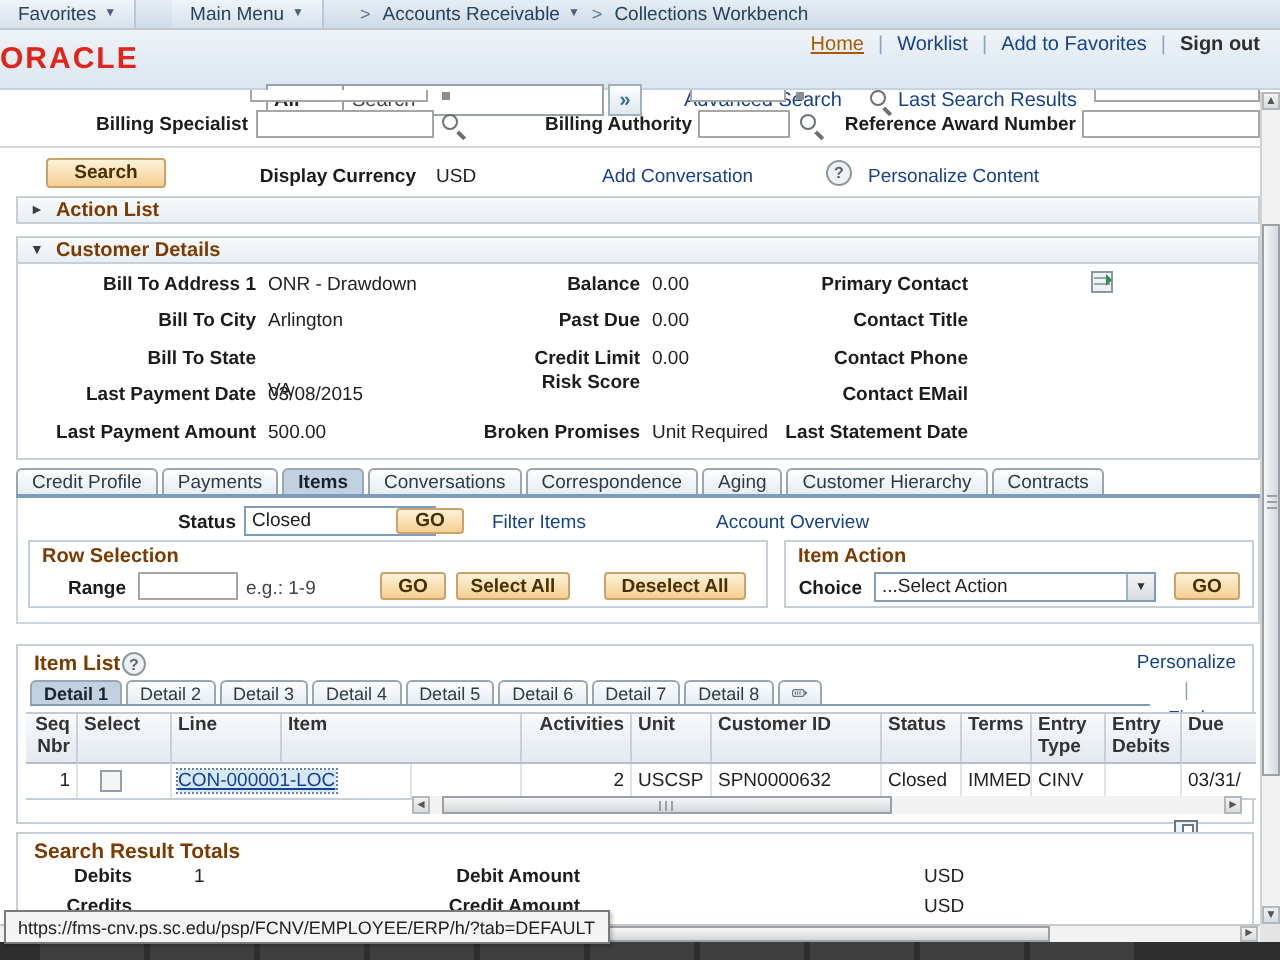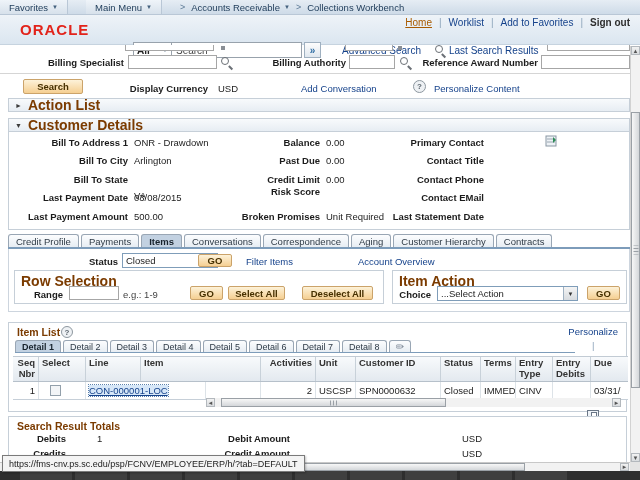--- a/index.html
+++ b/index.html
@@ -10,21 +10,21 @@
   .crumbbar{position:absolute;left:0;top:0;width:640px;height:15px;
     background:linear-gradient(#e6edf4,#cedbe8);border-bottom:1px solid #b9c7d6;
     display:flex;align-items:stretch;font-size:9.5px;color:#24415e;box-sizing:border-box;}
   .crumbseg{display:flex;align-items:center;gap:4px;padding:0 9px;cursor:pointer;}
   .crumbseg.raised{background:linear-gradient(#eff4f9,#d7e1eb);border-right:1px solid #b9c7d6;}
   .crumbsep{display:flex;align-items:center;color:#5a7894;padding:0 2px;font-size:9px;}
   .tinyarr{font-size:6px;color:#44617e;}
   
   .hdr{position:absolute;left:0;top:15px;width:640px;height:30px;
     background:linear-gradient(#eef3f8,#dbe6f0);border-bottom:1px solid #c6d3df;box-sizing:border-box;}
-  .logo{position:absolute;left:20px;top:6px;font-size:15px;font-weight:bold;color:#e2231a;letter-spacing:1px;}
+  .logo{position:absolute;left:0;top:6px;font-size:15px;font-weight:bold;color:#e2231a;letter-spacing:1px;}
   .hdrlinks{position:absolute;right:10px;top:2px;display:flex;gap:7px;align-items:center;font-size:10px;}
   .pipe{color:#8da4ba;}
   .lnk{color:#15428b;text-decoration:none;cursor:pointer;white-space:nowrap;}
   .homelnk{color:#a85b00;text-decoration:underline;cursor:pointer;}
   .signout{font-weight:bold;color:#2e2e2e;cursor:pointer;}
   .searchbar{position:absolute;left:133px;top:27px;display:flex;align-items:center;height:16px;}
   .scope{width:39px;height:16px;border:1px solid #98a2ac;background:#fff;box-sizing:border-box;
     display:flex;align-items:center;justify-content:space-between;padding:0 3px;cursor:pointer;}
   .sinput{width:130px;height:16px;border:1px solid #98a2ac;border-left:none;box-sizing:border-box;
     padding:0 4px;font-family:"Liberation Sans",sans-serif;font-size:10px;color:#444;background:#fff;}
@@ -48,21 +48,21 @@
     display:flex;align-items:center;justify-content:center;box-sizing:border-box;cursor:pointer;white-space:nowrap;}
   .sel{position:absolute;background:#fff;border:1px solid #7f9db9;box-sizing:border-box;
     display:flex;align-items:stretch;font-size:9.5px;cursor:pointer;}
   .sel .txt{flex:1;display:flex;align-items:center;padding:0 3px;overflow:hidden;white-space:nowrap;}
   .sel .arr{width:13px;border-left:1px solid #9fb0c0;background:linear-gradient(#f4f4f4,#d7dbdf);
     display:flex;align-items:center;justify-content:center;font-size:6px;color:#333;}
   .hline{position:absolute;left:0;width:640px;border-top:1px solid #d5d5d5;}
   
   .secbar{position:absolute;height:14px;background:linear-gradient(#f8fafc,#e7edf3);
     border:1px solid #c6cfd8;display:flex;align-items:center;gap:6px;padding:0 6px;box-sizing:border-box;cursor:pointer;}
-  .sectitle{color:#7b3b00;font-weight:bold;font-size:14px;white-space:nowrap;}
+  .sectitle{color:#7b3b00;font-weight:bold;font-size:10px;white-space:nowrap;}
   .tri{font-size:7px;color:#3c3c3c;}
   .secbox{position:absolute;background:#fff;border:1px solid #c6cfd8;box-sizing:border-box;}
   
   .tabsrow{position:absolute;display:flex;align-items:flex-end;}
   .tab{height:13px;padding:0 7px;margin-right:2px;border:1px solid #99a6b4;border-bottom:none;
     border-radius:3px 3px 0 0;background:linear-gradient(#fcfdfe,#e7edf3);
     display:flex;align-items:center;font-size:9.5px;color:#2e3a46;cursor:pointer;white-space:nowrap;box-sizing:border-box;}
   .tab.active{background:#c2d1e1;font-weight:bold;color:#17222c;}
   .dtab{height:12px;font-size:9px;padding:0 6px;}
   .tabline{position:absolute;background:#7d9cba;}

